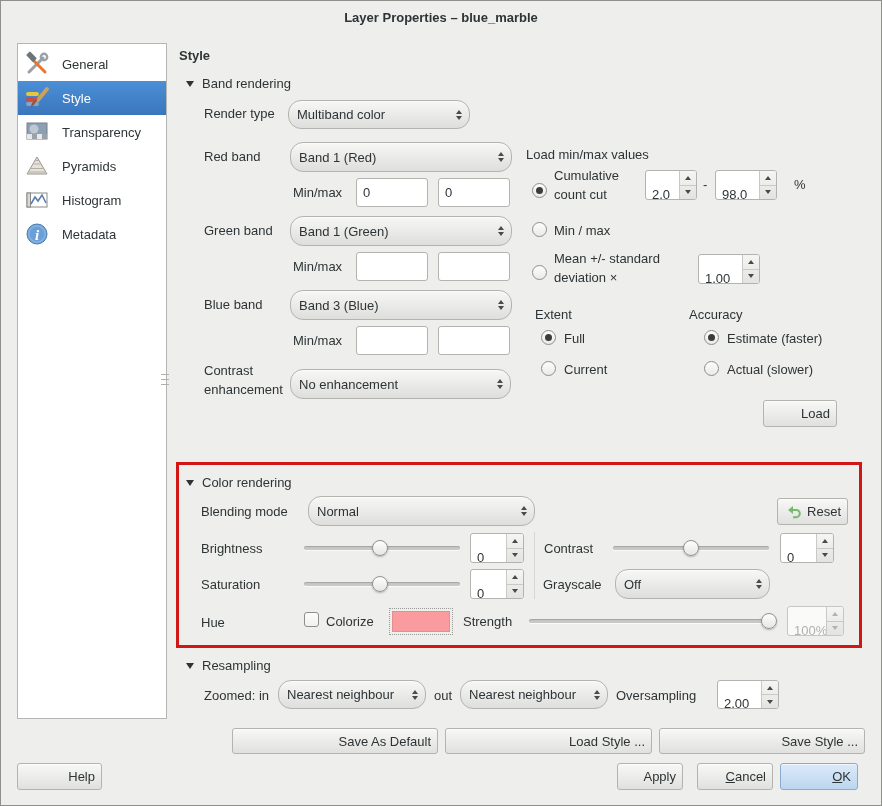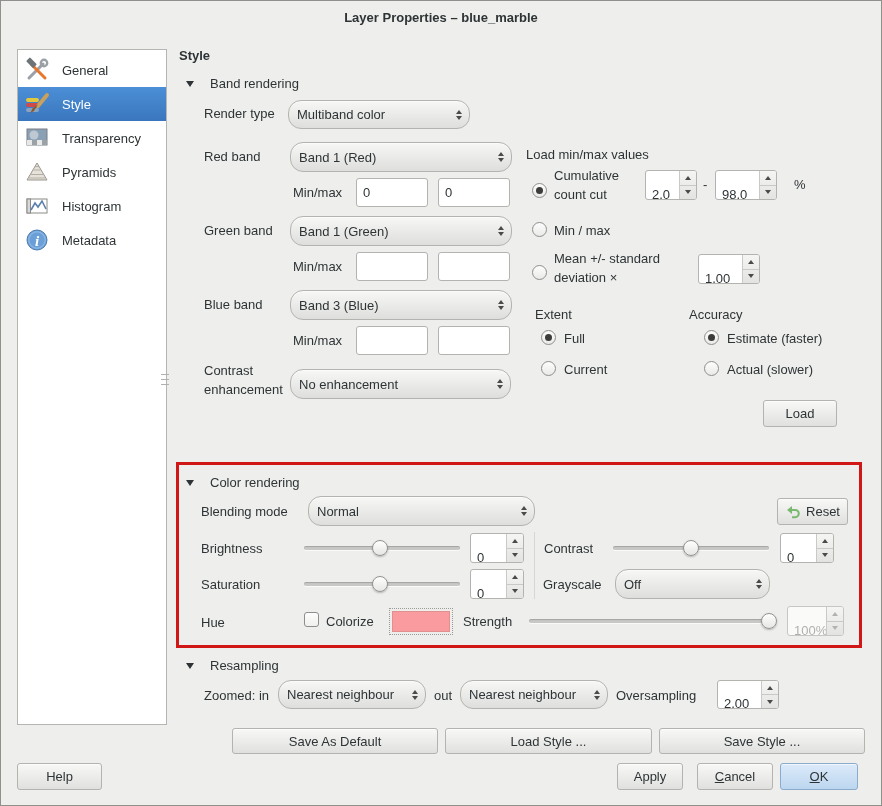--- a/index.html
+++ b/index.html
@@ -6,28 +6,28 @@
   .dialog{
     position:relative;width:880px;height:804px;
     border:1px solid #8f8f8c;background:#eeeeec;overflow:hidden;
     font-family:"Liberation Sans",sans-serif;font-size:13px;color:#2e3436;
   }
   .title{position:absolute;top:9px;left:0;right:0;text-align:center;font-weight:bold;}
   .lbl{position:absolute;white-space:nowrap;}
   .lbl.wrap{white-space:normal;line-height:19px;}
   .bold{font-weight:bold;}
   
-  .sidebar{position:absolute;left:16px;top:48px;width:150px;height:676px;background:#fff;
+  .sidebar{position:absolute;left:16px;top:42px;width:150px;height:676px;background:#fff;
     border:1px solid #b5b5b2;box-sizing:border-box;padding-top:3px;}
   .side-item{height:34px;display:flex;align-items:center;padding-left:6px;cursor:default;}
   .side-item .side-icon{width:26px;height:26px;flex:0 0 26px;display:flex;align-items:center;justify-content:center;}
   .side-item .side-label{margin-left:12px;}
   .side-item.sel{background:linear-gradient(#4b8fd6,#3a76bd);color:#fff;}
   
-  .section{position:absolute;display:flex;align-items:center;gap:16px;}
+  .section{position:absolute;display:flex;align-items:center;gap:8px;}
   .sec-arrow{width:0;height:0;border-left:4.5px solid transparent;border-right:4.5px solid transparent;border-top:6px solid #2e3436;}
   
   .combo{position:absolute;display:flex;align-items:center;height:29px;box-sizing:border-box;
     background:linear-gradient(#f7f7f6,#dededc);border:1px solid #b3b3af;border-radius:13px;
     padding:0 7px 0 8px;box-shadow:0 1px 0 rgba(255,255,255,.5) inset;}
   .combo-text{flex:1;text-align:left;overflow:hidden;}
   .combo-arrows{display:flex;flex-direction:column;gap:2px;margin-left:6px;}
   .tri-up{width:0;height:0;border-left:3.5px solid transparent;border-right:3.5px solid transparent;border-bottom:4px solid #4a4a48;}
   .tri-dn{width:0;height:0;border-left:3.5px solid transparent;border-right:3.5px solid transparent;border-top:4px solid #4a4a48;}
   
@@ -51,21 +51,21 @@
   .checkbox{position:absolute;width:15px;height:15px;border:1px solid #8e8e8b;border-radius:3px;
     background:linear-gradient(#fdfdfd,#f0f0ee);box-sizing:border-box;}
   
   .slider{position:absolute;height:16px;}
   .track{position:absolute;left:0;right:0;top:6px;height:4px;background:#c8c8c6;border-radius:2px;
     box-shadow:inset 0 1px 1px rgba(0,0,0,.18),0 1px 0 rgba(255,255,255,.7);}
   .handle{position:absolute;top:0;width:16px;height:16px;margin-left:-8px;border-radius:50%;
     background:linear-gradient(#fefefe,#e6e6e4);border:1px solid #93938f;box-sizing:border-box;
     box-shadow:0 1px 2px rgba(0,0,0,.25);}
   
-  .btn{position:absolute;display:flex;align-items:center;justify-content:center;box-sizing:border-box;
+  .btn{position:absolute;display:flex;align-items:center;justify-content:flex-end;box-sizing:border-box;
     background:linear-gradient(#f8f8f7,#e0e0de);border:1px solid #b3b3af;border-radius:3px;
     font:inherit;color:#2e3436;box-shadow:0 1px 0 rgba(255,255,255,.6) inset;cursor:default;gap:6px;}
   .btn.primary{background:linear-gradient(#dceafa,#bcd6ef);border-color:#8aabcc;}
   .mnemonic{display:block;}
   .mnemonic::first-letter{text-decoration:underline;}
   .vsep{position:absolute;width:1px;background:#d6d6d4;}
   .swatch{position:absolute;box-sizing:border-box;outline:1px dotted #9a9a97;outline-offset:2px;border:1px solid #e2908f;}
   .redbox{position:absolute;border:3px solid #d01716;box-sizing:border-box;pointer-events:none;}
   .splitter{position:absolute;width:8px;height:11px;
     background:repeating-linear-gradient(to bottom,#b0b0ad 0 1px,transparent 1px 5px);}

